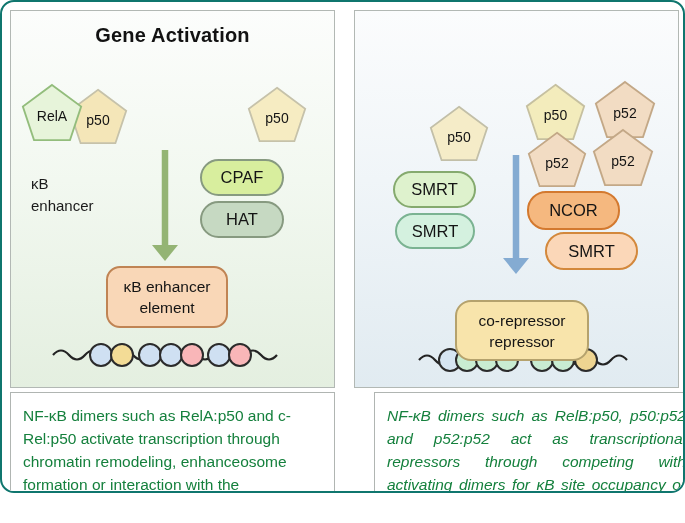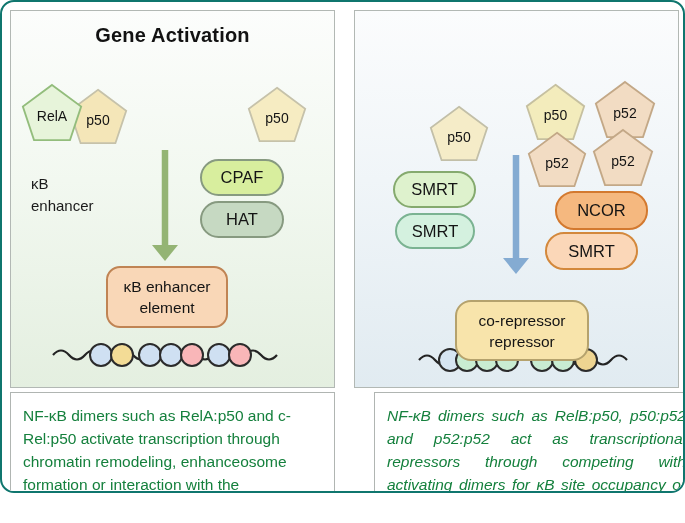--- a/index.html
+++ b/index.html
@@ -135,21 +135,21 @@
           <span class="lbl">p52</span>
         </div>
         <div class="pent" style="left: 237px; top: 117px; width: 62px; height: 59px;">
           <svg viewBox="0 0 100 95">
             <polygon points="50,3 97,38 79,92 21,92 3,38" fill="#f2dcc3" stroke="#c3a887" stroke-width="3"></polygon>
           </svg>
           <span class="lbl">p52</span>
         </div>
         <div class="pill" style="left: 38px; top: 160px; width: 83px; height: 37px; background: rgb(222, 242, 205); border-color: rgb(133, 170, 110);">SMRT</div>
         <div class="pill" style="left: 40px; top: 202px; width: 80px; height: 36px; background: rgb(212, 241, 223); border-color: rgb(123, 179, 146);">SMRT</div>
-        <div class="pill" style="left: 200px; top: 180px; width: 93px; height: 39px; background: rgb(245, 184, 127); border-color: rgb(211, 121, 47);">NCOR</div>
+        <div class="pill" style="left: 172px; top: 180px; width: 93px; height: 39px; background: rgb(245, 184, 127); border-color: rgb(211, 121, 47);">NCOR</div>
         <div class="pill" style="left: 190px; top: 221px; width: 93px; height: 38px; background: rgb(251, 215, 184); border-color: rgb(211, 136, 60);">SMRT</div>
         <div class="tbox" style="left: 100px; top: 289px; width: 134px; height: 61px; background: rgb(248, 228, 171); border-color: rgb(181, 162, 109); border-radius: 16px;">co-repressor
 repressor</div>
       </div>
   </div>
 
   <div class="caption" id="capA">
     <p>NF-κB dimers such as RelA:p50 and c-Rel:p50 activate transcription through chromatin remodeling, enhanceosome formation or interaction with the transcriptional machinery</p>
   </div>
 

